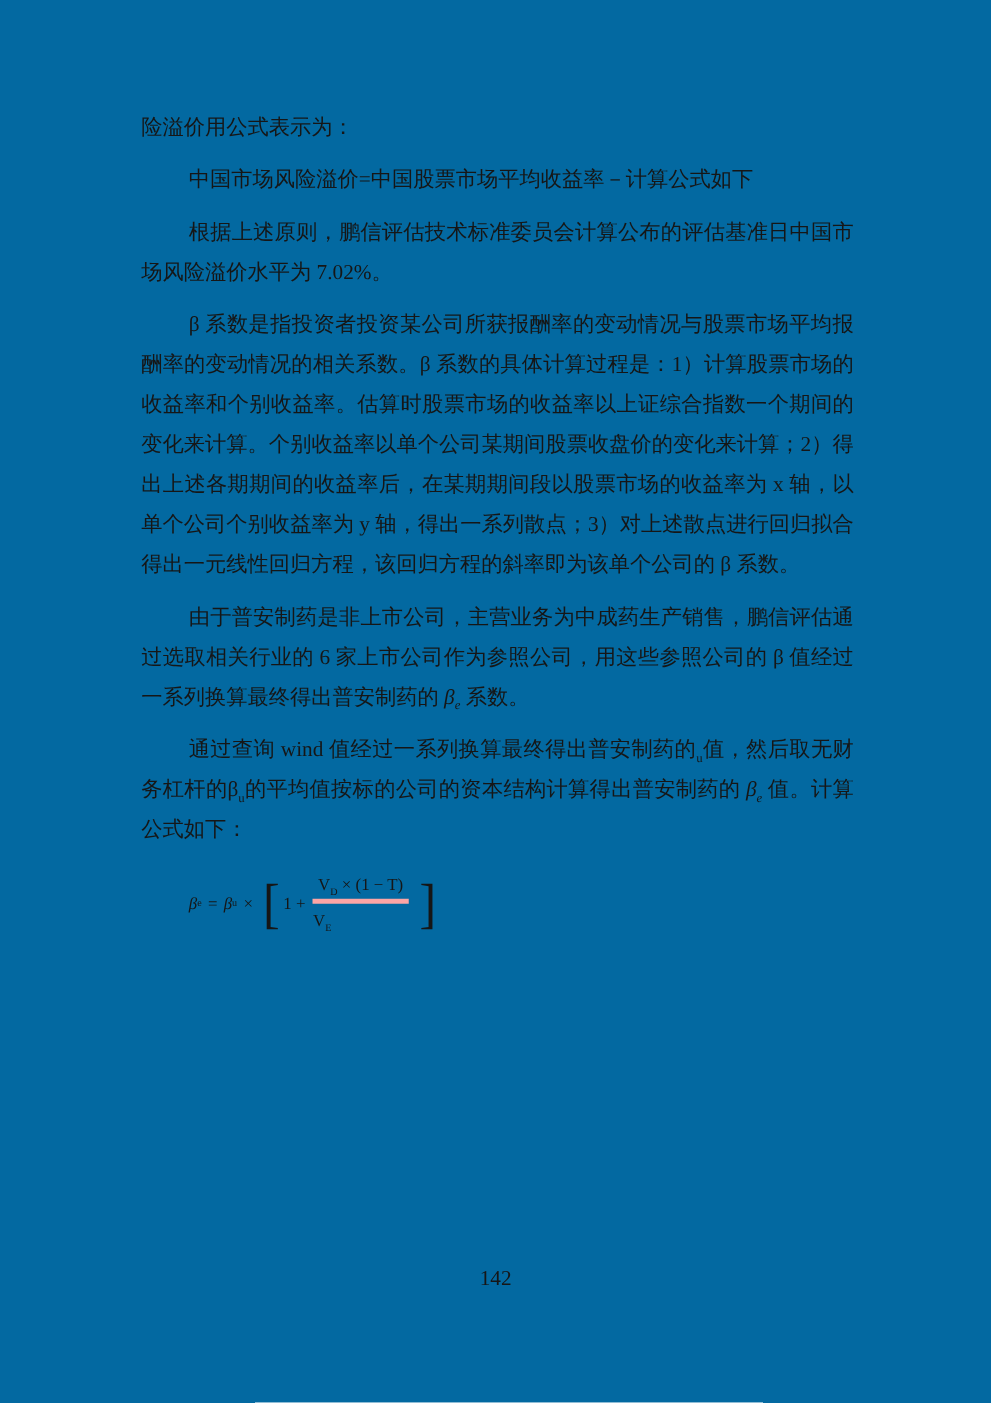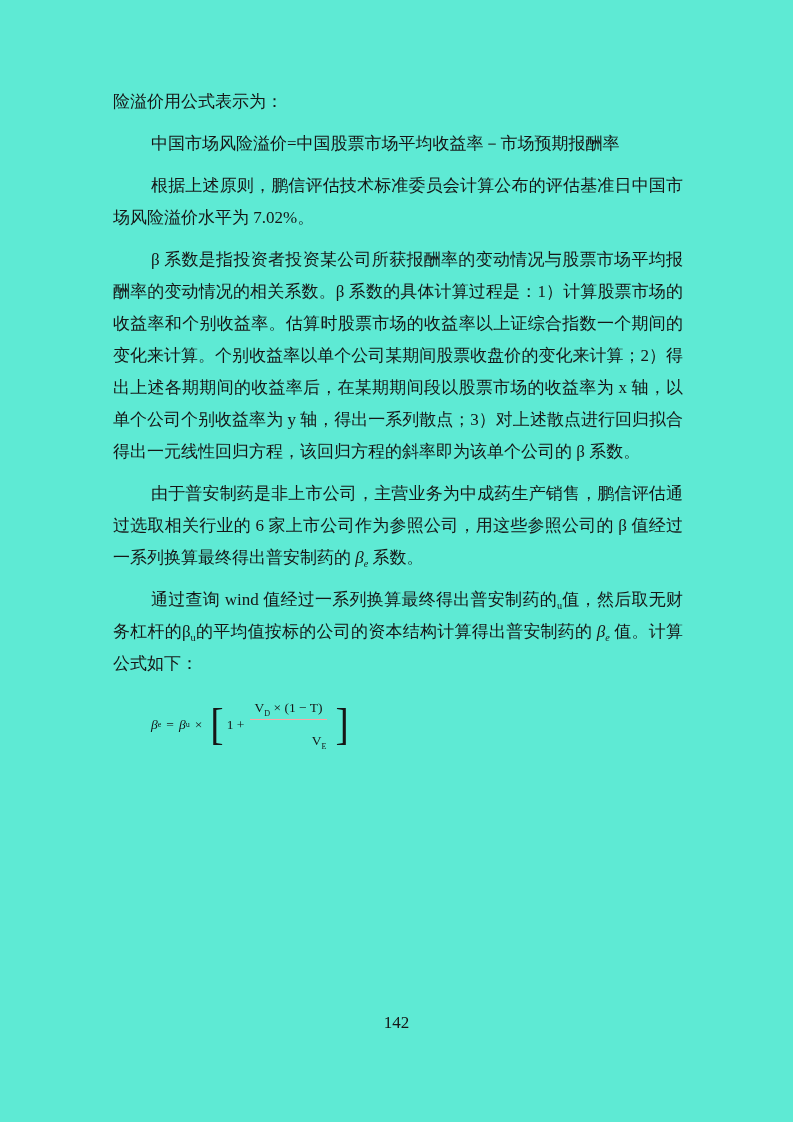--- a/index.html
+++ b/index.html
@@ -1,20 +1,20 @@
 <!DOCTYPE html>
 <html><head>
 <meta charset="utf-8">
 <style>
   html, body { margin: 0; padding: 0; background: #ffffff; }
   .page {
     position: relative;
     width: 793px;
     height: 1122px;
-    background: #5eead4;
+    background: #0369a1;
     overflow: hidden;
     font-family: "Liberation Serif", "DejaVu Serif", serif;
     color: #161616;
   }
   .content {
     position: absolute;
     left: 113px;
     top: 86px;
     width: 570px;
     font-size: 17px;
@@ -46,44 +46,44 @@
   }
   .frac {
     display: inline-flex;
     flex-direction: column;
     align-items: center;
     margin: 0 6px 0 6px;
     line-height: 1.5;
   }
   .frac .num { padding: 0 4px 1px 4px; white-space: nowrap; }
   .frac .den {
-    border-top: 1px solid #fca5a5;
+    border-top: 4px solid #fca5a5;
     align-self: stretch;
-    text-align: right;
-    padding-top: 11px;
+    text-align: left;
+    padding-top: 4px;
   }
   .page-number {
     position: absolute;
     left: 0;
     top: 1012px;
     width: 100%;
     text-align: center;
     font-size: 17px;
     line-height: 22px;
   }
 </style>
 </head>
 <body>
 
 <div class="page">
   <div class="content">
 
     <div>
         <div class="para"><span>险溢价用公式表示为：</span></div>
-        <div class="para indent"><span>中国市场风险溢价=中国股票市场平均收益率－市场预期报酬率</span></div>
+        <div class="para indent"><span>中国市场风险溢价=中国股票市场平均收益率－计算公式如下</span></div>
         <div class="para indent"><span>根据上述原则，鹏信评估技术标准委员会计算公布的评估基准日中国市场风险溢价水平为 7.02%。</span></div>
         <div class="para indent"><span>β 系数是指投资者投资某公司所获报酬率的变动情况与股票市场平均报酬率的变动情况的相关系数。β 系数的具体计算过程是：1）计算股票市场的收益率和个别收益率。估算时股票市场的收益率以上证综合指数一个期间的变化来计算。个别收益率以单个公司某期间股票收盘价的变化来计算；2）得出上述各期期间的收益率后，在某期期间段以股票市场的收益率为 x 轴，以单个公司个别收益率为 y 轴，得出一系列散点；3）对上述散点进行回归拟合得出一元线性回归方程，该回归方程的斜率即为该单个公司的 β 系数。</span></div>
         <div class="para indent"><span>由于普安制药是非上市公司，主营业务为中成药生产销售，鹏信评估通过选取相关行业的 6 家上市公司作为参照公司，用这些参照公司的 β 值经过一系列换算最终得出普安制药的 </span><span class="it">β</span><sub class="it">e</sub><span> 系数。</span></div>
         <div class="para indent"><span>通过查询 wind 值经过一系列换算最终得出普安制药的</span><sub>u</sub><span>值，然后取无财务杠杆的β</span><sub>u</sub><span>的平均值按标的公司的资本结构计算得出普安制药的 </span><span class="it">β</span><sub class="it">e</sub><span> 值。计算公式如下：</span></div>
       </div>
 
     <div class="formula">
       <span class="f-var">β</span>
         <sub>e</sub>
       <span class="gap">=</span>

